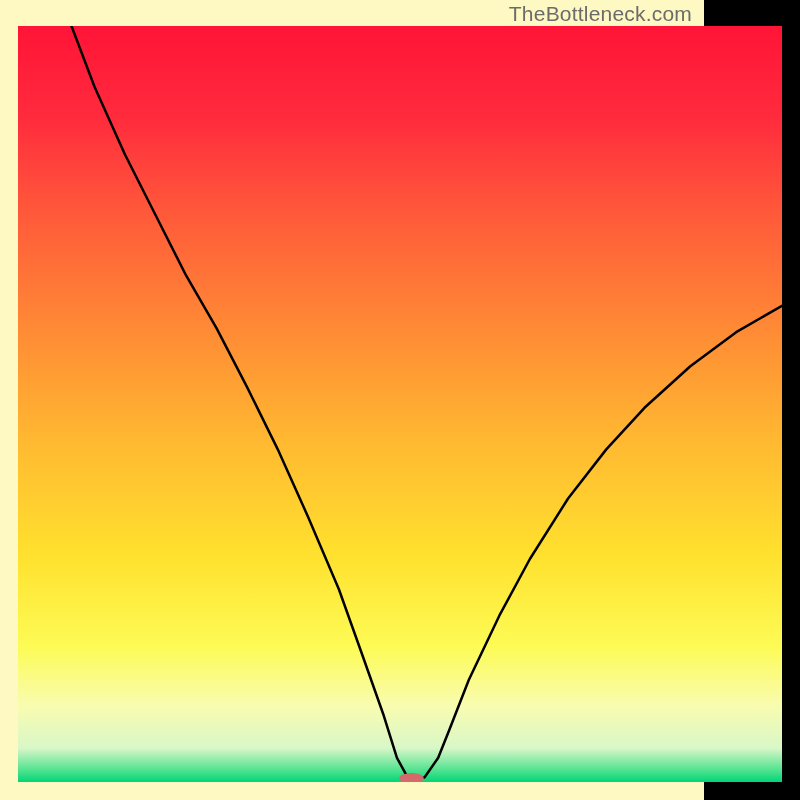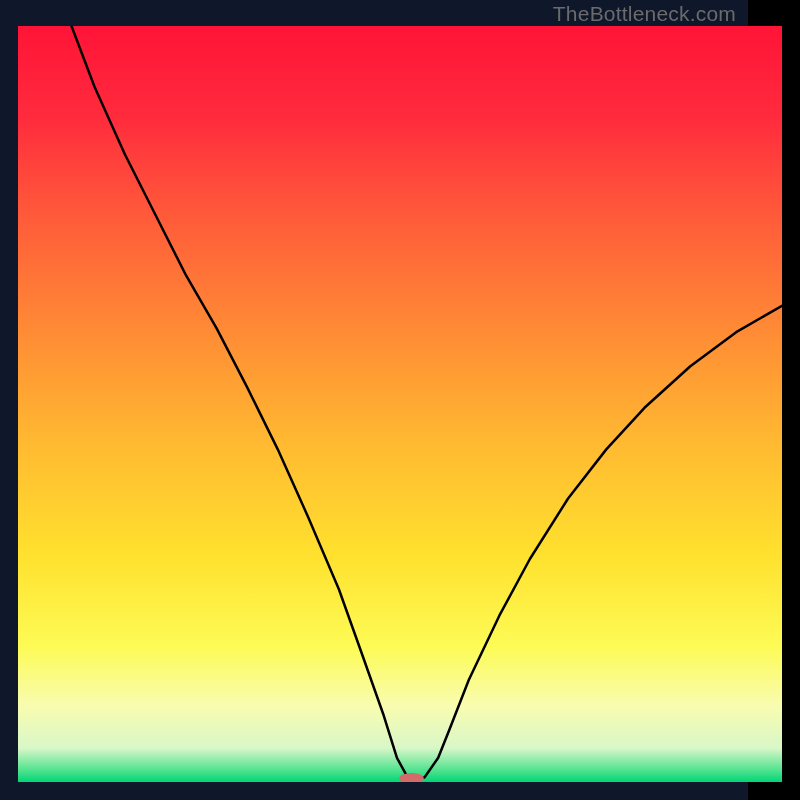--- a/index.html
+++ b/index.html
@@ -8,22 +8,21 @@
     width: 800px;
     height: 800px;
     background: #000;
     overflow: hidden;
     font-family: Arial, Helvetica, sans-serif;
   }
   .frame {
     position: relative;
     width: 704px;
     height: 800px;
-    background: #0f172a;
-    padding-left: 44px;
+    background: #fef9c3;
   }
   .watermark {
     position: absolute;
     top: 2px;
     right: 12px;
     color: #6b6b6b;
     font-size: 21px;
     letter-spacing: 0.2px;
     font-weight: 500;
     z-index: 10;

